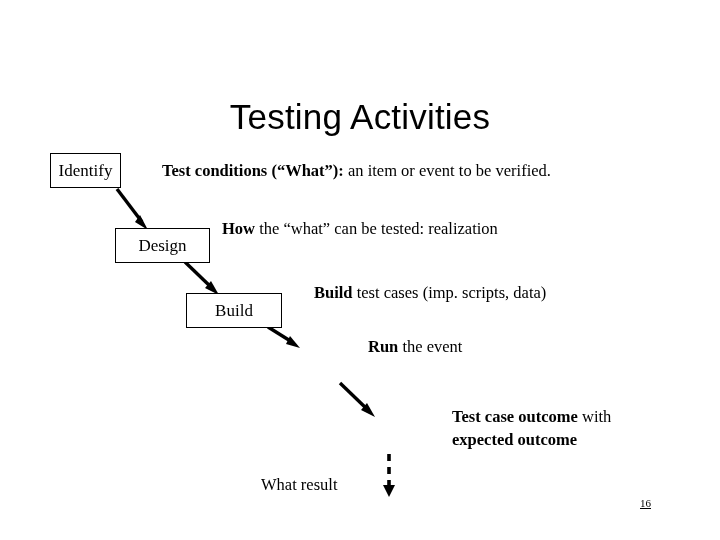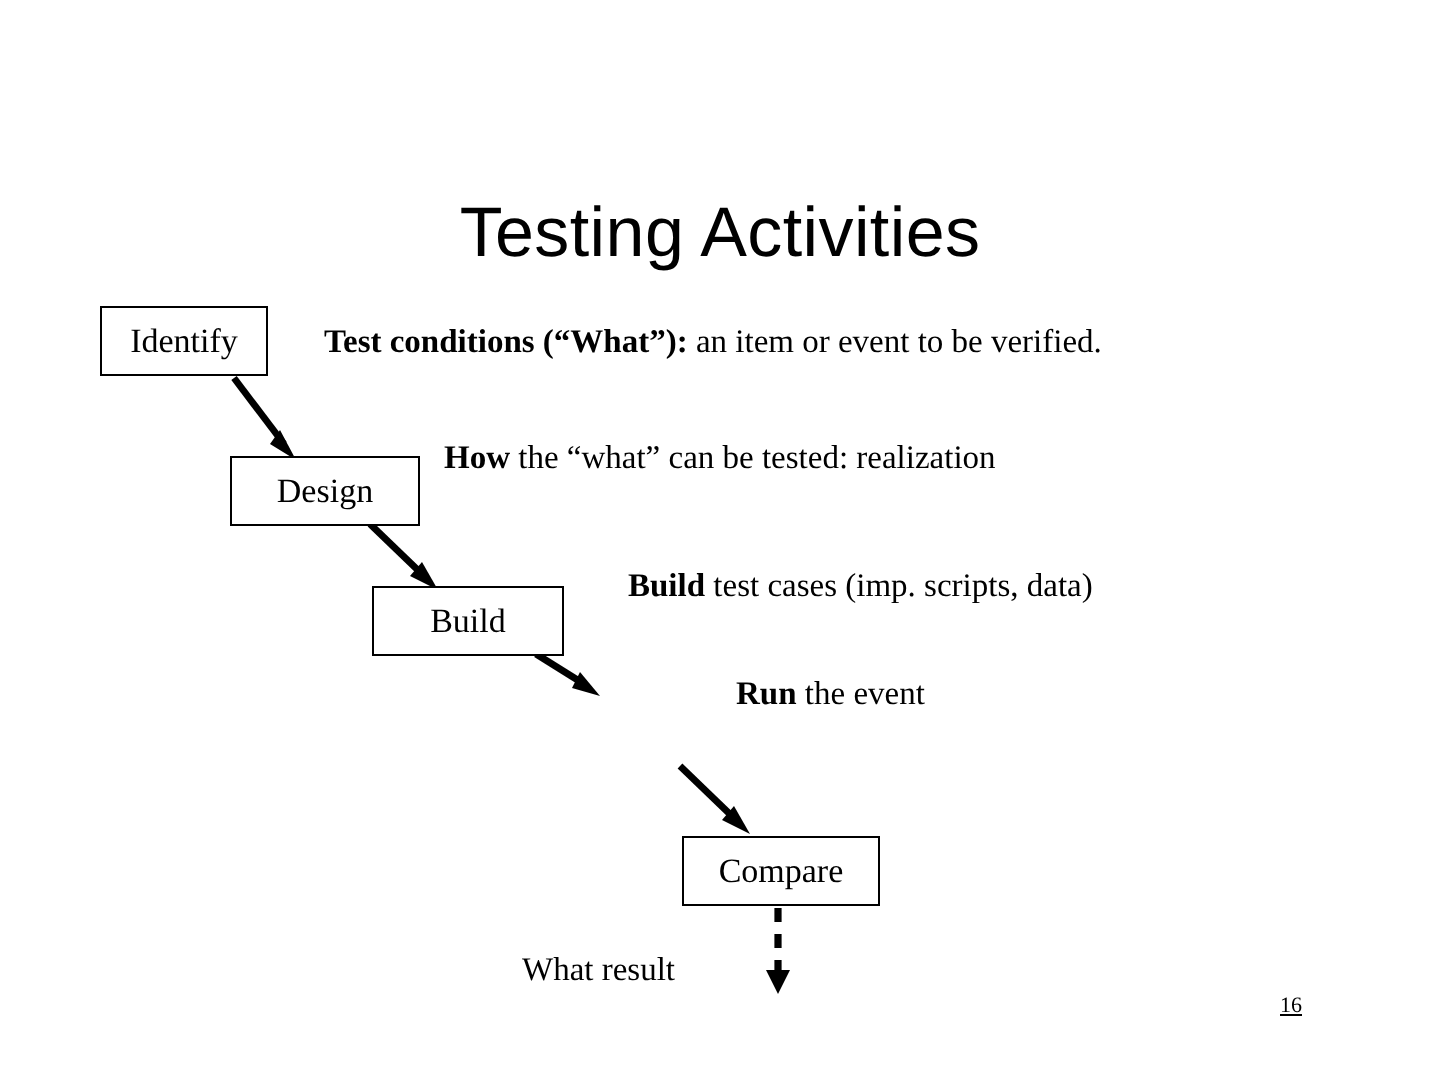--- a/index.html
+++ b/index.html
@@ -48,21 +48,21 @@
     align-items: center;
     justify-content: center;
     font-family: "Liberation Serif", "DejaVu Serif", serif;
     z-index: 3;
   }
   .flow-box-label {
     display: block;
     padding-bottom: 1px;
   }
 
-  #box-identify { left: 50px;  top: 153px; width: 84px;  height: 35px; }
+  #box-identify { left: 50px;  top: 153px; width: 71px;  height: 35px; }
   #box-design   { left: 115px; top: 228px; width: 95px;  height: 35px; }
   #box-build    { left: 186px; top: 293px; width: 96px;  height: 35px; }
   #box-execute  { left: 256px; top: 348px; width: 100px; height: 35px; }
   #box-compare  { left: 341px; top: 418px; width: 99px;  height: 35px; }
 
   
   .desc {
     position: absolute;
     font-size: 16.5px;
     line-height: 20px;
@@ -147,38 +147,39 @@
 
   <div id="box-identify" class="flow-box">
     <span class="flow-box-label">Identify</span>
   </div>
   <div id="box-design" class="flow-box">
     <span class="flow-box-label">Design</span>
   </div>
   <div id="box-build" class="flow-box">
     <span class="flow-box-label">Build</span>
   </div>
-  <div id="box-compare" class="flow-box">
-    <span class="flow-box-label">Compare</span>
-  </div>
 
   <div id="desc-design" class="desc">
     <b>How</b><span> the “what” can be tested: realization</span>
   </div>
 
   <div id="desc-identify" class="desc">
     <b>Test conditions (“What”):</b><span> an item or event to be verified.</span>
   </div>
 
   <div id="desc-build" class="desc">
     <b>Build</b><span> test cases (imp. scripts, data)</span>
   </div>
 
   <div id="desc-execute" class="desc">
     <b>Run</b><span> the event</span>
   </div>
 
+  <div id="desc-compare" class="desc">
+    <b>Test case outcome</b><span> with</span><br>
+    <b>expected outcome</b>
+  </div>
 
   <div id="test-result-label">What result</div>
 
   <div id="page-number">16</div>
 
 </div>
 
 </body></html>

